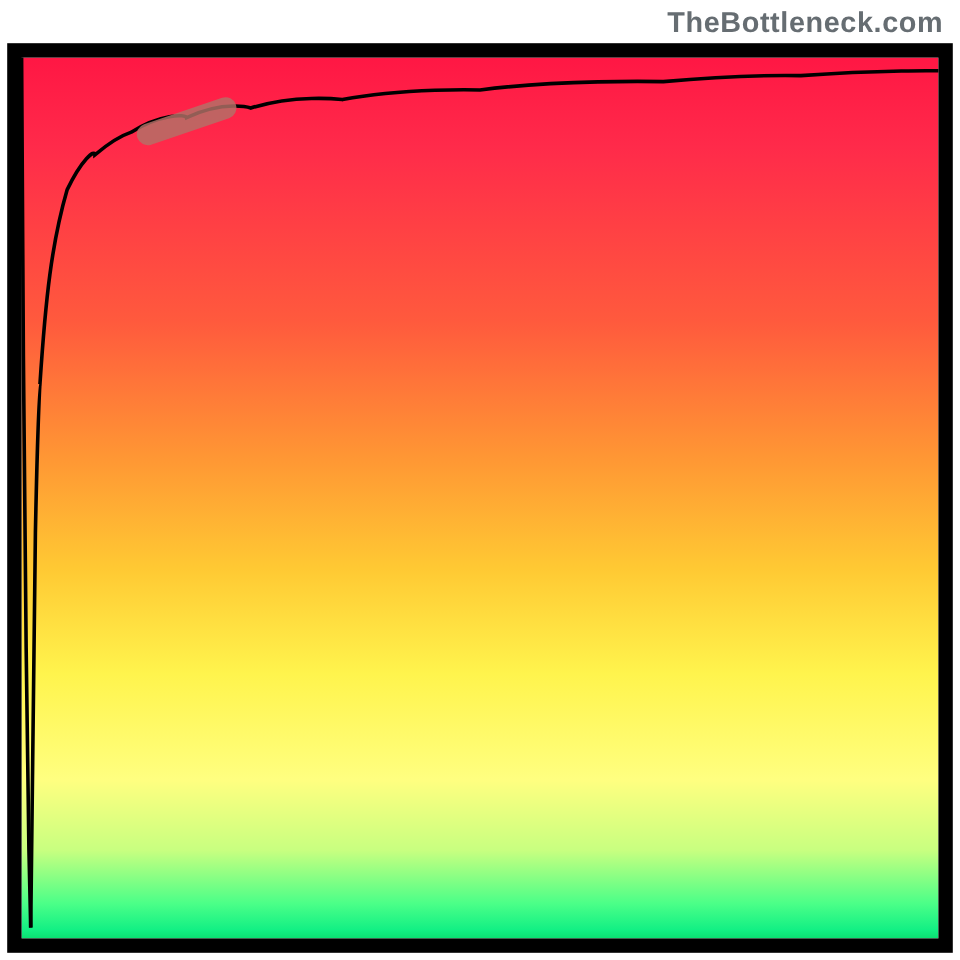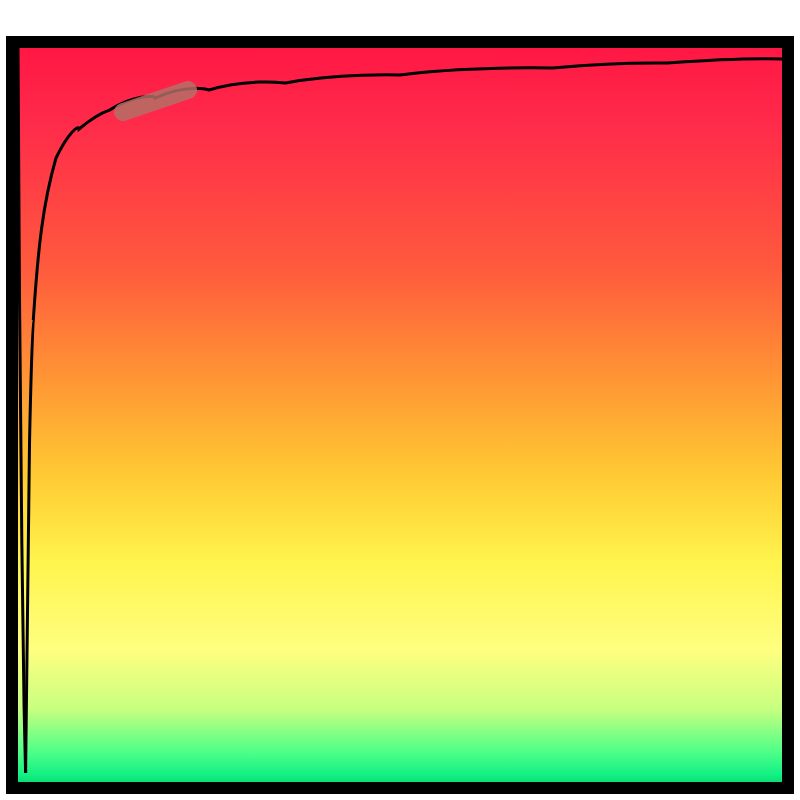--- a/index.html
+++ b/index.html
@@ -65,20 +65,21 @@
     inset: 12px;
     z-index: 2;
     overflow: visible;
   }
 </style>
 </head>
 <body>
 
 <div class="stage">
 
+  <div class="watermark">TheBottleneck.com</div>
 
   <div class="plot-outer">
     <div class="plot-fill"></div>
 
     <svg class="curves" viewBox="0 0 764 734" preserveAspectRatio="none">
 
       <path d="M 0 0
                L 1.5 249
                L 3.8 492
                L 6.1 660

